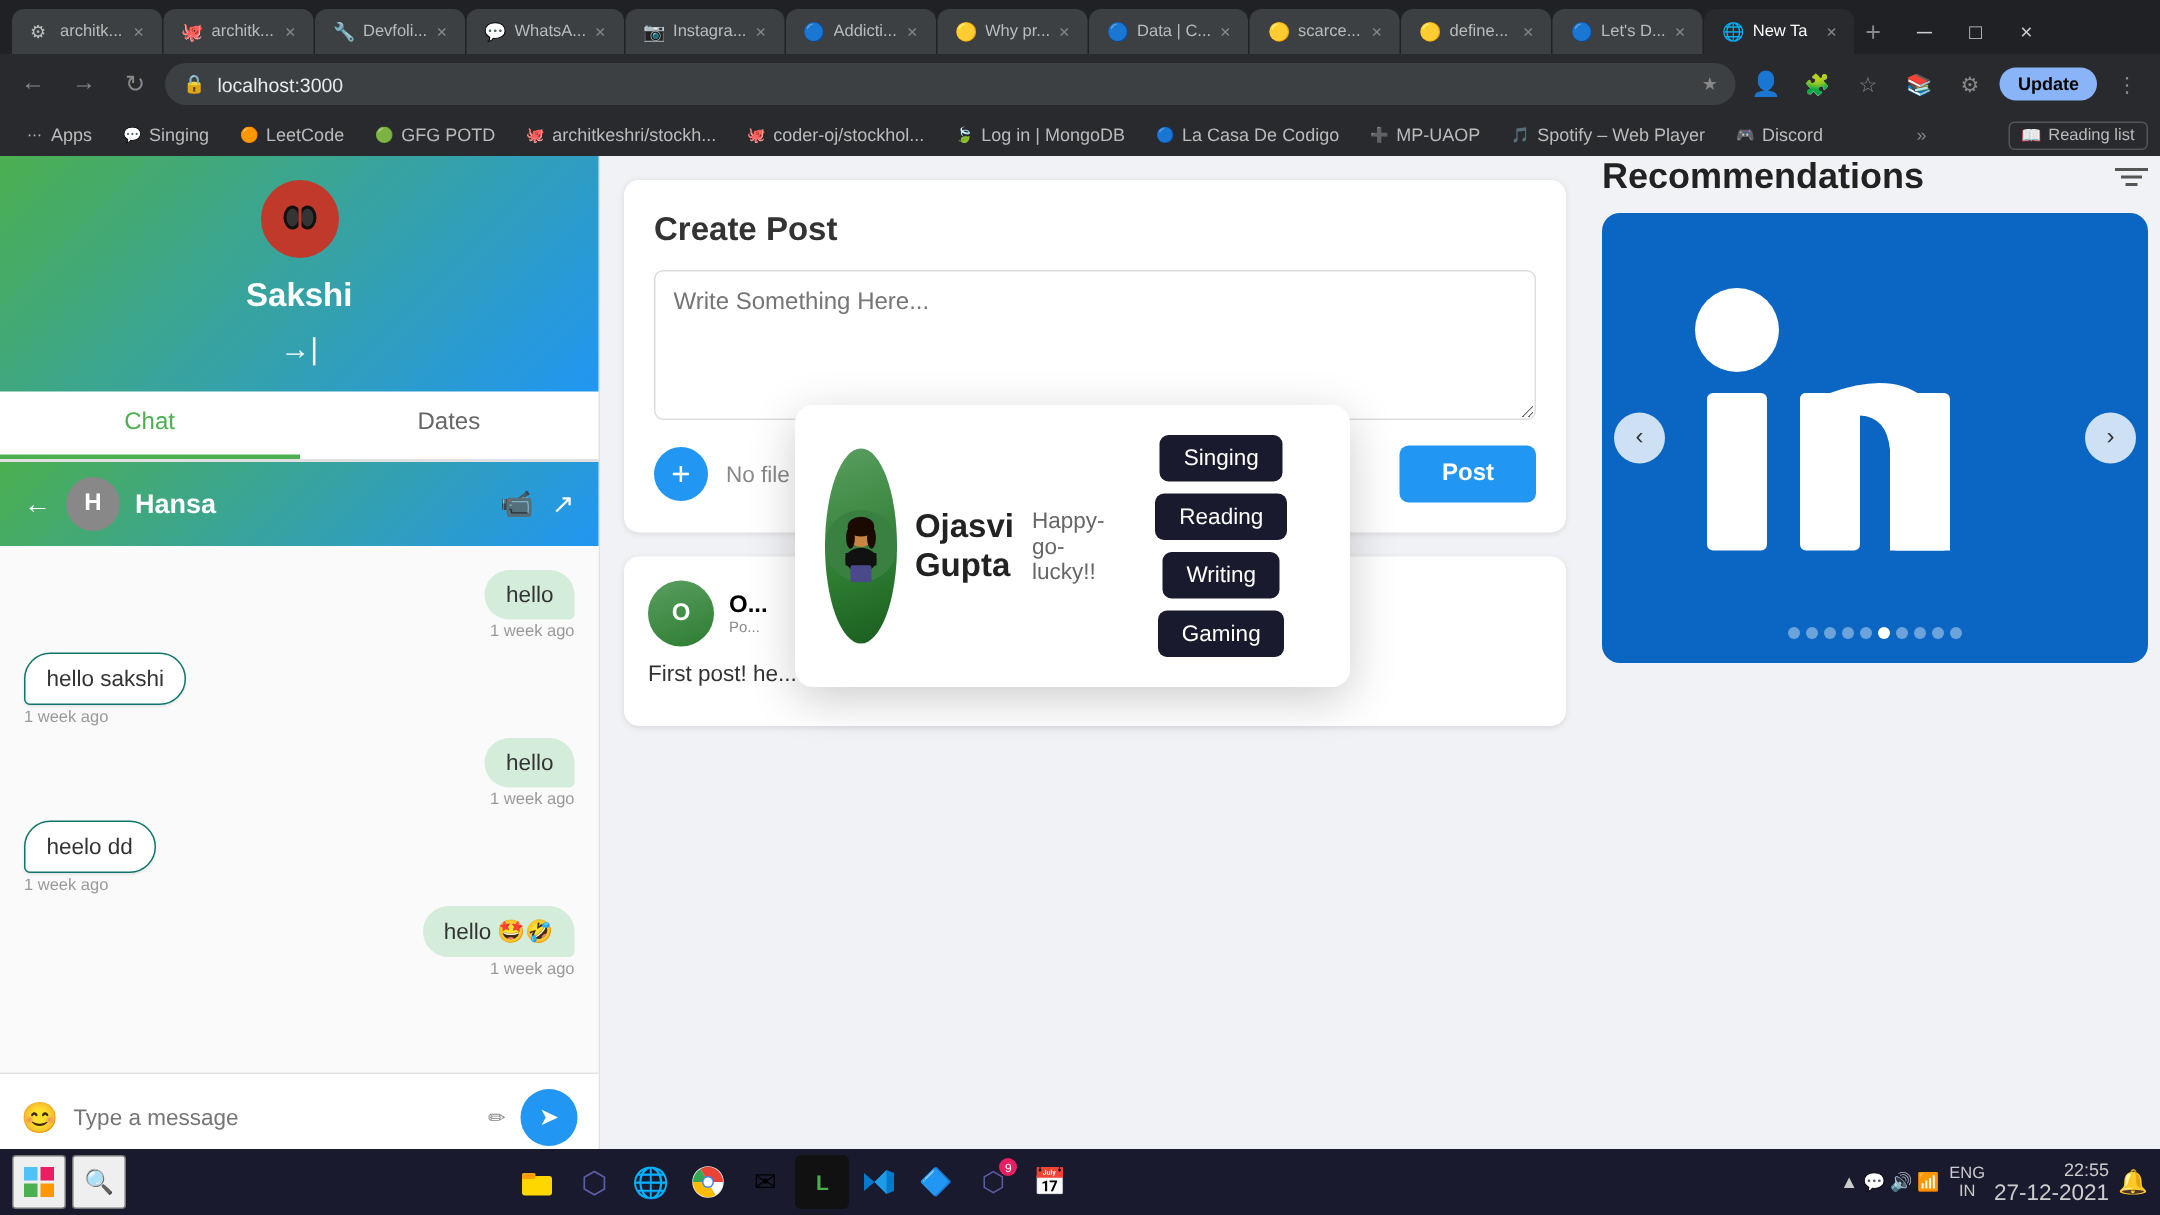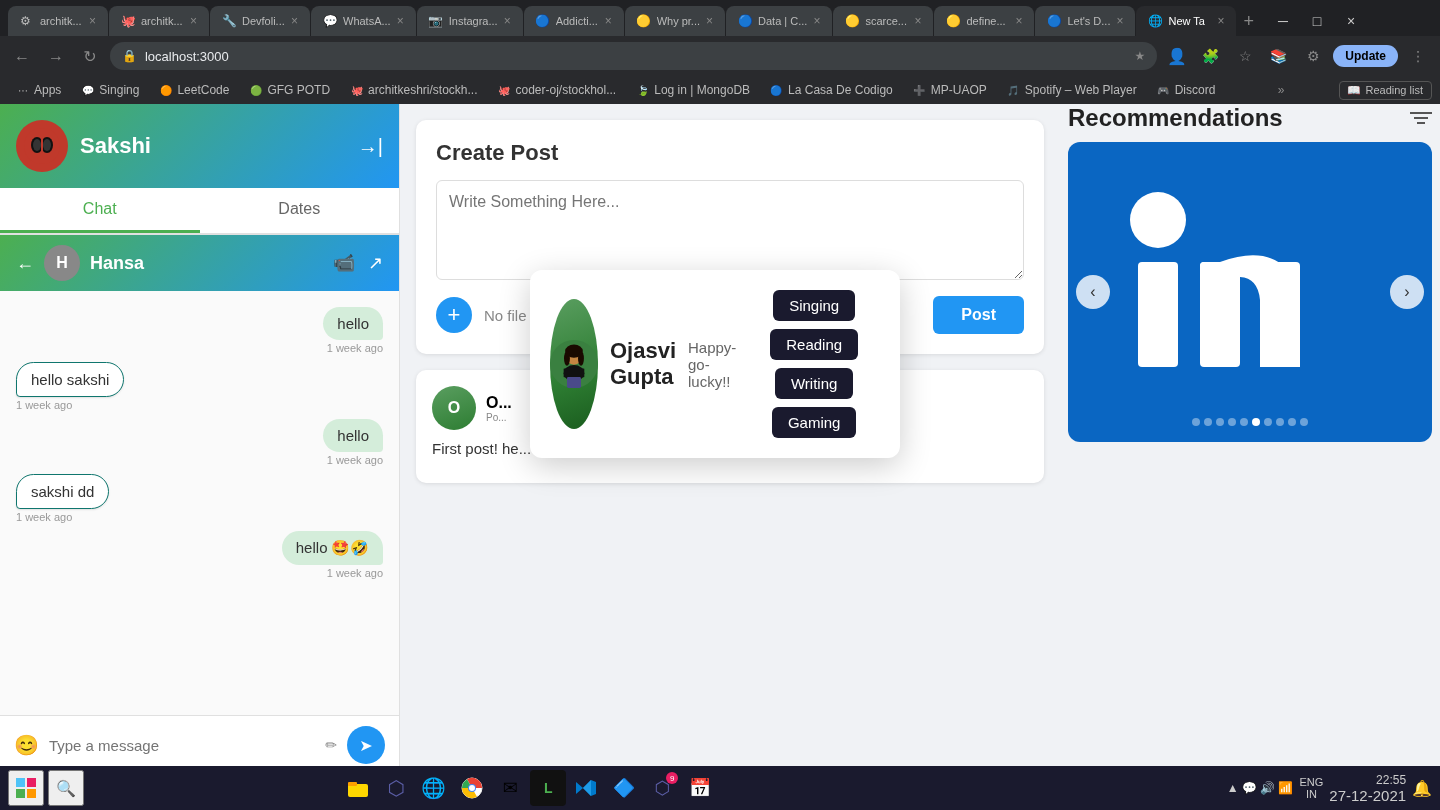--- a/index.html
+++ b/index.html
@@ -26,21 +26,21 @@
     .bookmark-item { display: flex; align-items: center; gap: 4px; padding: 2px 8px; border-radius: 4px; cursor: pointer; font-size: 12px; color: #bbb; white-space: nowrap; }
     .bookmark-favicon { width: 14px; height: 14px; border-radius: 2px; flex-shrink: 0; display: flex; align-items: center; justify-content: center; font-size: 10px; }
     .bookmark-more { margin-left: auto; color: #888; font-size: 12px; cursor: pointer; }
     .reading-list-btn { margin-left: auto; background: none; border: 1px solid #555; color: #bbb; border-radius: 4px; padding: 2px 8px; font-size: 11px; cursor: pointer; display: flex; align-items: center; gap: 4px; }
 
     
     .app-container { display: flex; width: 100%; height: calc(810px - 36px - 40px - 28px - 36px); background: #f0f2f5; }
 
     
     .chat-sidebar { width: 400px; background: #fff; display: flex; flex-direction: column; border-right: 1px solid #e0e0e0; flex-shrink: 0; }
-    .chat-header { background: linear-gradient(135deg, #4CAF50, #2196F3); padding: 16px; display: flex; align-items: center; gap: 12px; }
+    .chat-header { background: linear-gradient(135deg, #4CAF50, #2196F3); padding: 16px; display: flex; align-items: center; gap: 12px; flex-direction: column; }
     .chat-avatar { width: 52px; height: 52px; border-radius: 50%; background: #333; overflow: hidden; display: flex; align-items: center; justify-content: center; flex-shrink: 0; }
     .chat-username { color: #fff; font-size: 22px; font-weight: 600; flex: 1; }
     .chat-logout-btn { background: none; border: none; color: #fff; font-size: 20px; cursor: pointer; }
 
     .chat-tabs { display: flex; border-bottom: 2px solid #e0e0e0; }
     .chat-tab { flex: 1; padding: 12px; text-align: center; font-size: 16px; font-weight: 500; cursor: pointer; color: #666; border-bottom: 3px solid transparent; }
     .chat-tab.active { color: #4CAF50; border-bottom-color: #4CAF50; }
 
     .chat-conversation { background: linear-gradient(135deg, #4CAF50, #2196F3); padding: 10px 16px; display: flex; align-items: center; gap: 10px; }
     .conv-back { color: #fff; font-size: 18px; cursor: pointer; background: none; border: none; }
@@ -341,21 +341,21 @@
           <div class="message-time time-received">1 week ago</div>
         </div>
         <div class="message-sent">
           <div class="message-bubble sent">
             <span>hello</span>
           </div>
           <div class="message-time time-sent">1 week ago</div>
         </div>
         <div class="message-received">
           <div class="message-bubble received">
-            <span>sakshi dd</span>
+            <span>heelo dd</span>
           </div>
           <div class="message-time time-received">1 week ago</div>
         </div>
         <div class="message-sent">
           <div class="message-bubble sent">
             <span>hello 🤩🤣</span>
           </div>
           <div class="message-time time-sent">1 week ago</div>
         </div>
       </div>

